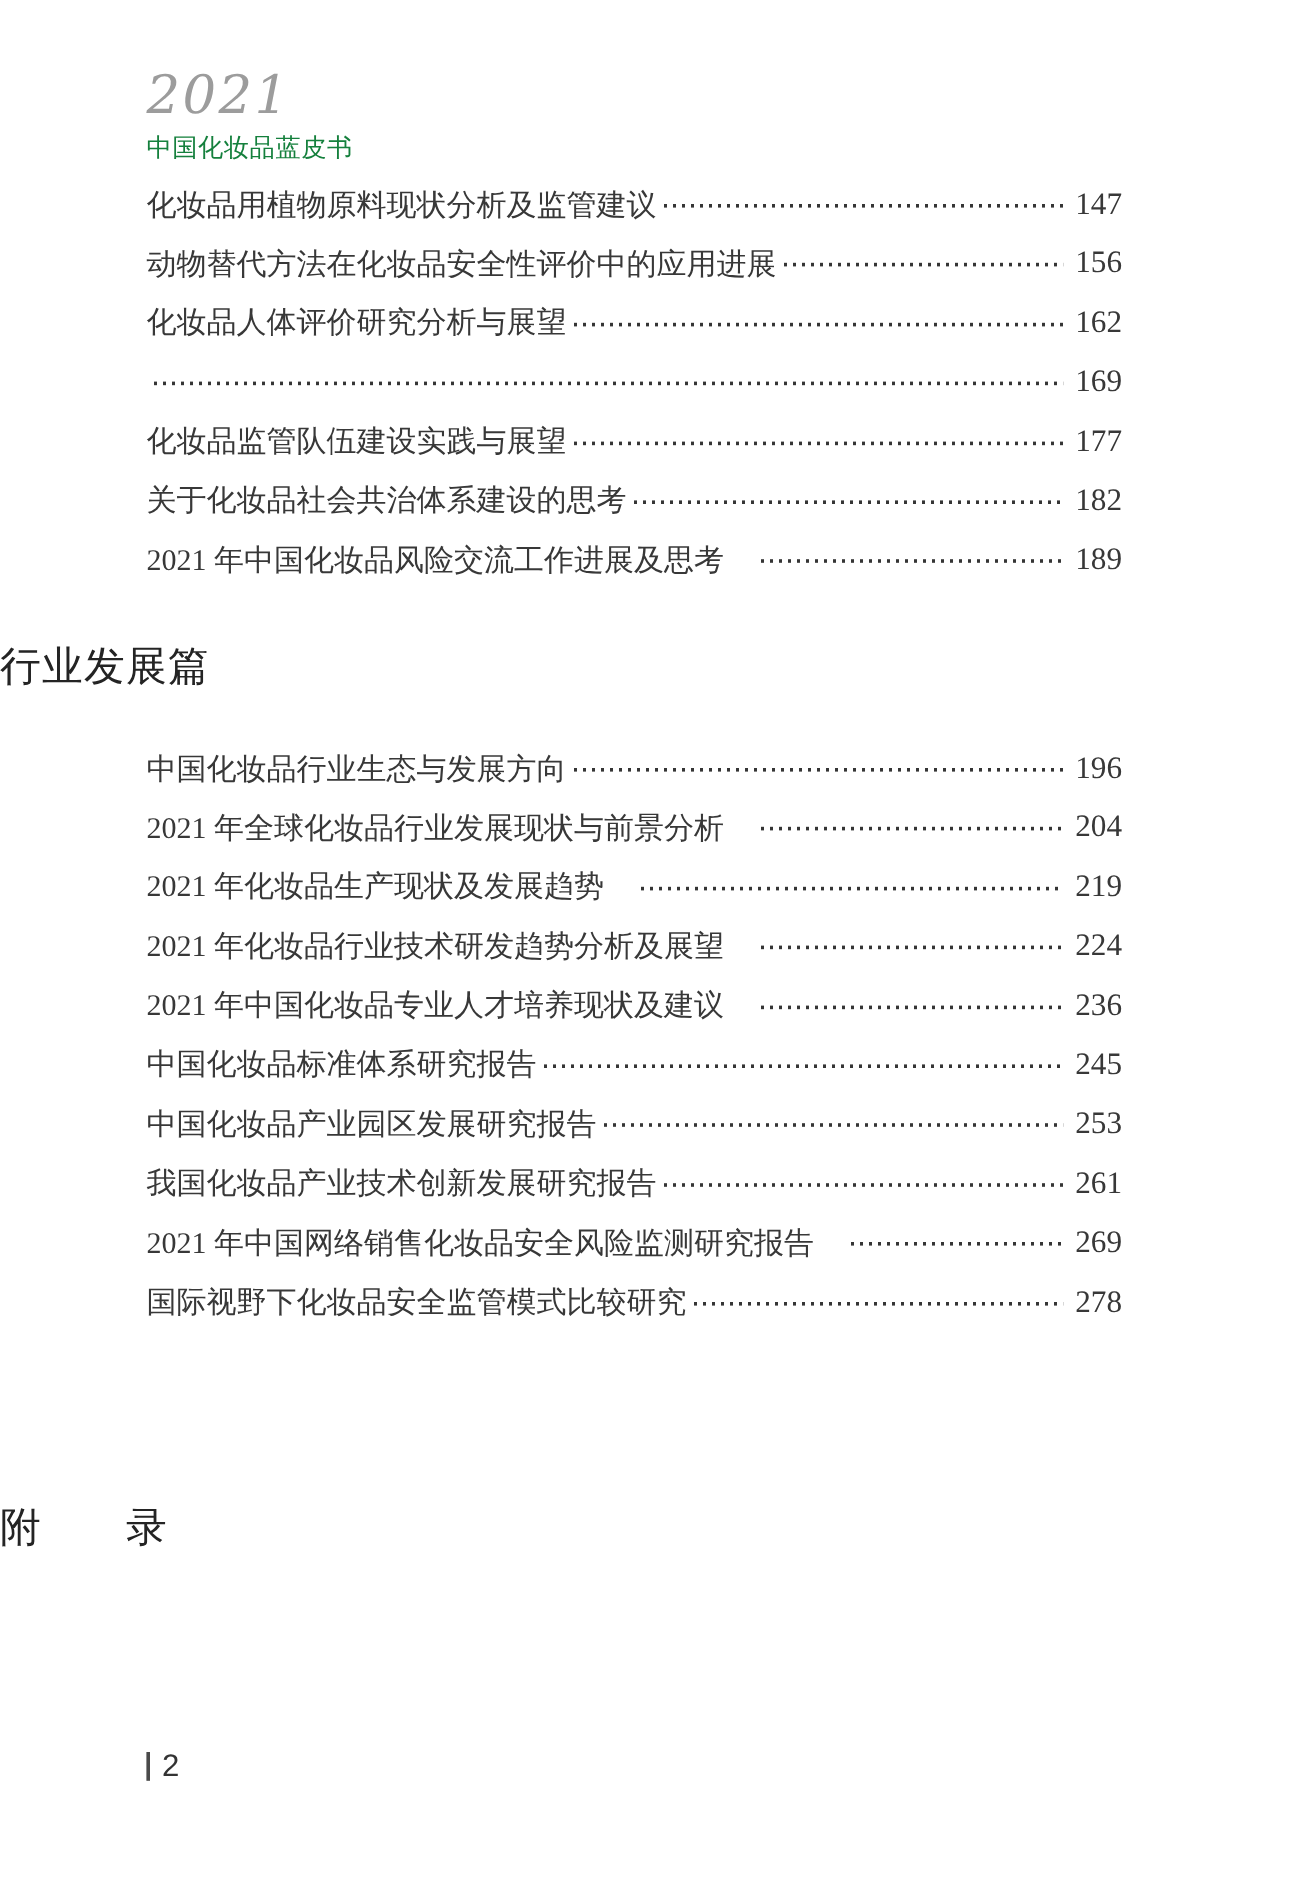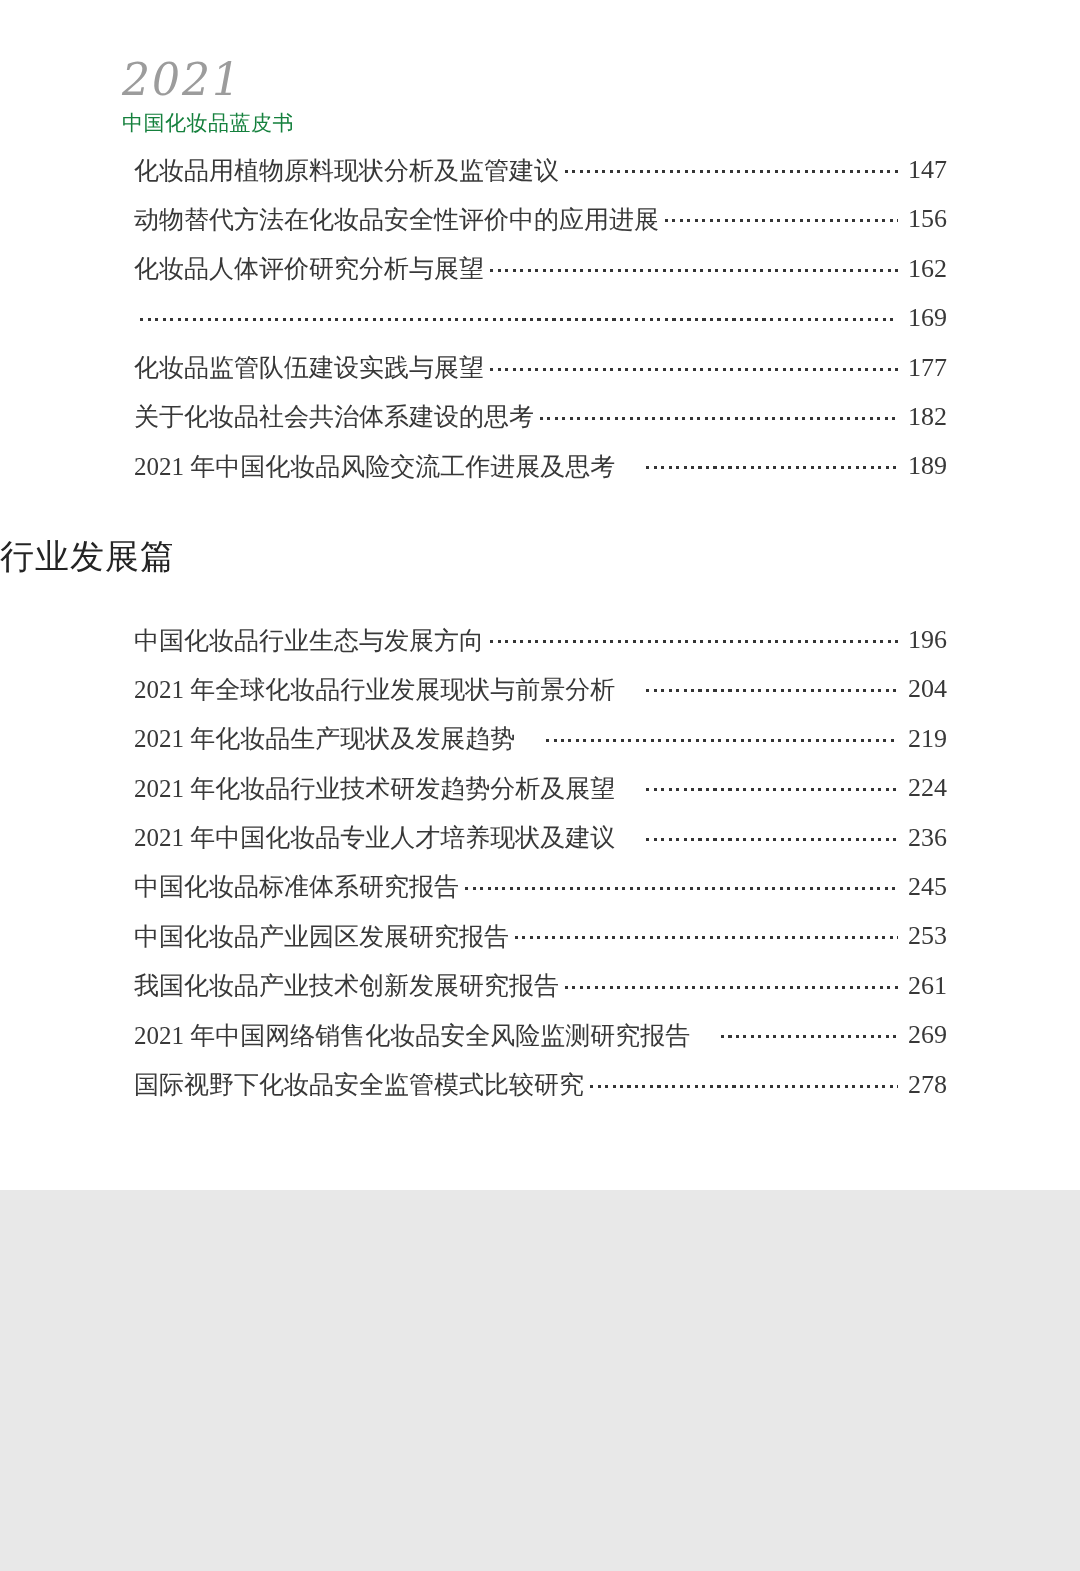--- a/index.html
+++ b/index.html
@@ -1,19 +1,19 @@
 <!DOCTYPE html>
 <html><head>
 <meta charset="utf-8">
 <style>
   html, body { margin: 0; padding: 0; background: #e8e8e8; }
   .page {
     position: relative;
     width: 1080px;
-    height: 1190px;
+    height: 1571px;
     margin: 0 auto;
     background: #ffffff;
     font-family: "Liberation Serif", "DejaVu Serif", serif;
     color: #383838;
     overflow: hidden;
   }
 
   
   .brand {
     position: absolute;
@@ -32,21 +32,21 @@
     margin-top: 7px;
     font-family: Liberation Mono, monospace;
     font-size: 21px;
     letter-spacing: 0.5px;
     color: #15803d;
   }
 
   
   .toc-section {
     position: absolute;
-    left: 134px;
+    left: 122px;
     width: 813px;
   }
   #sec-0 { top: 153px; }
   #sec-1 { top: 623px; }
   #sec-2 { top: 1339px; }
 
   .row {
     display: flex;
     align-items: center;
     height: 34px;

